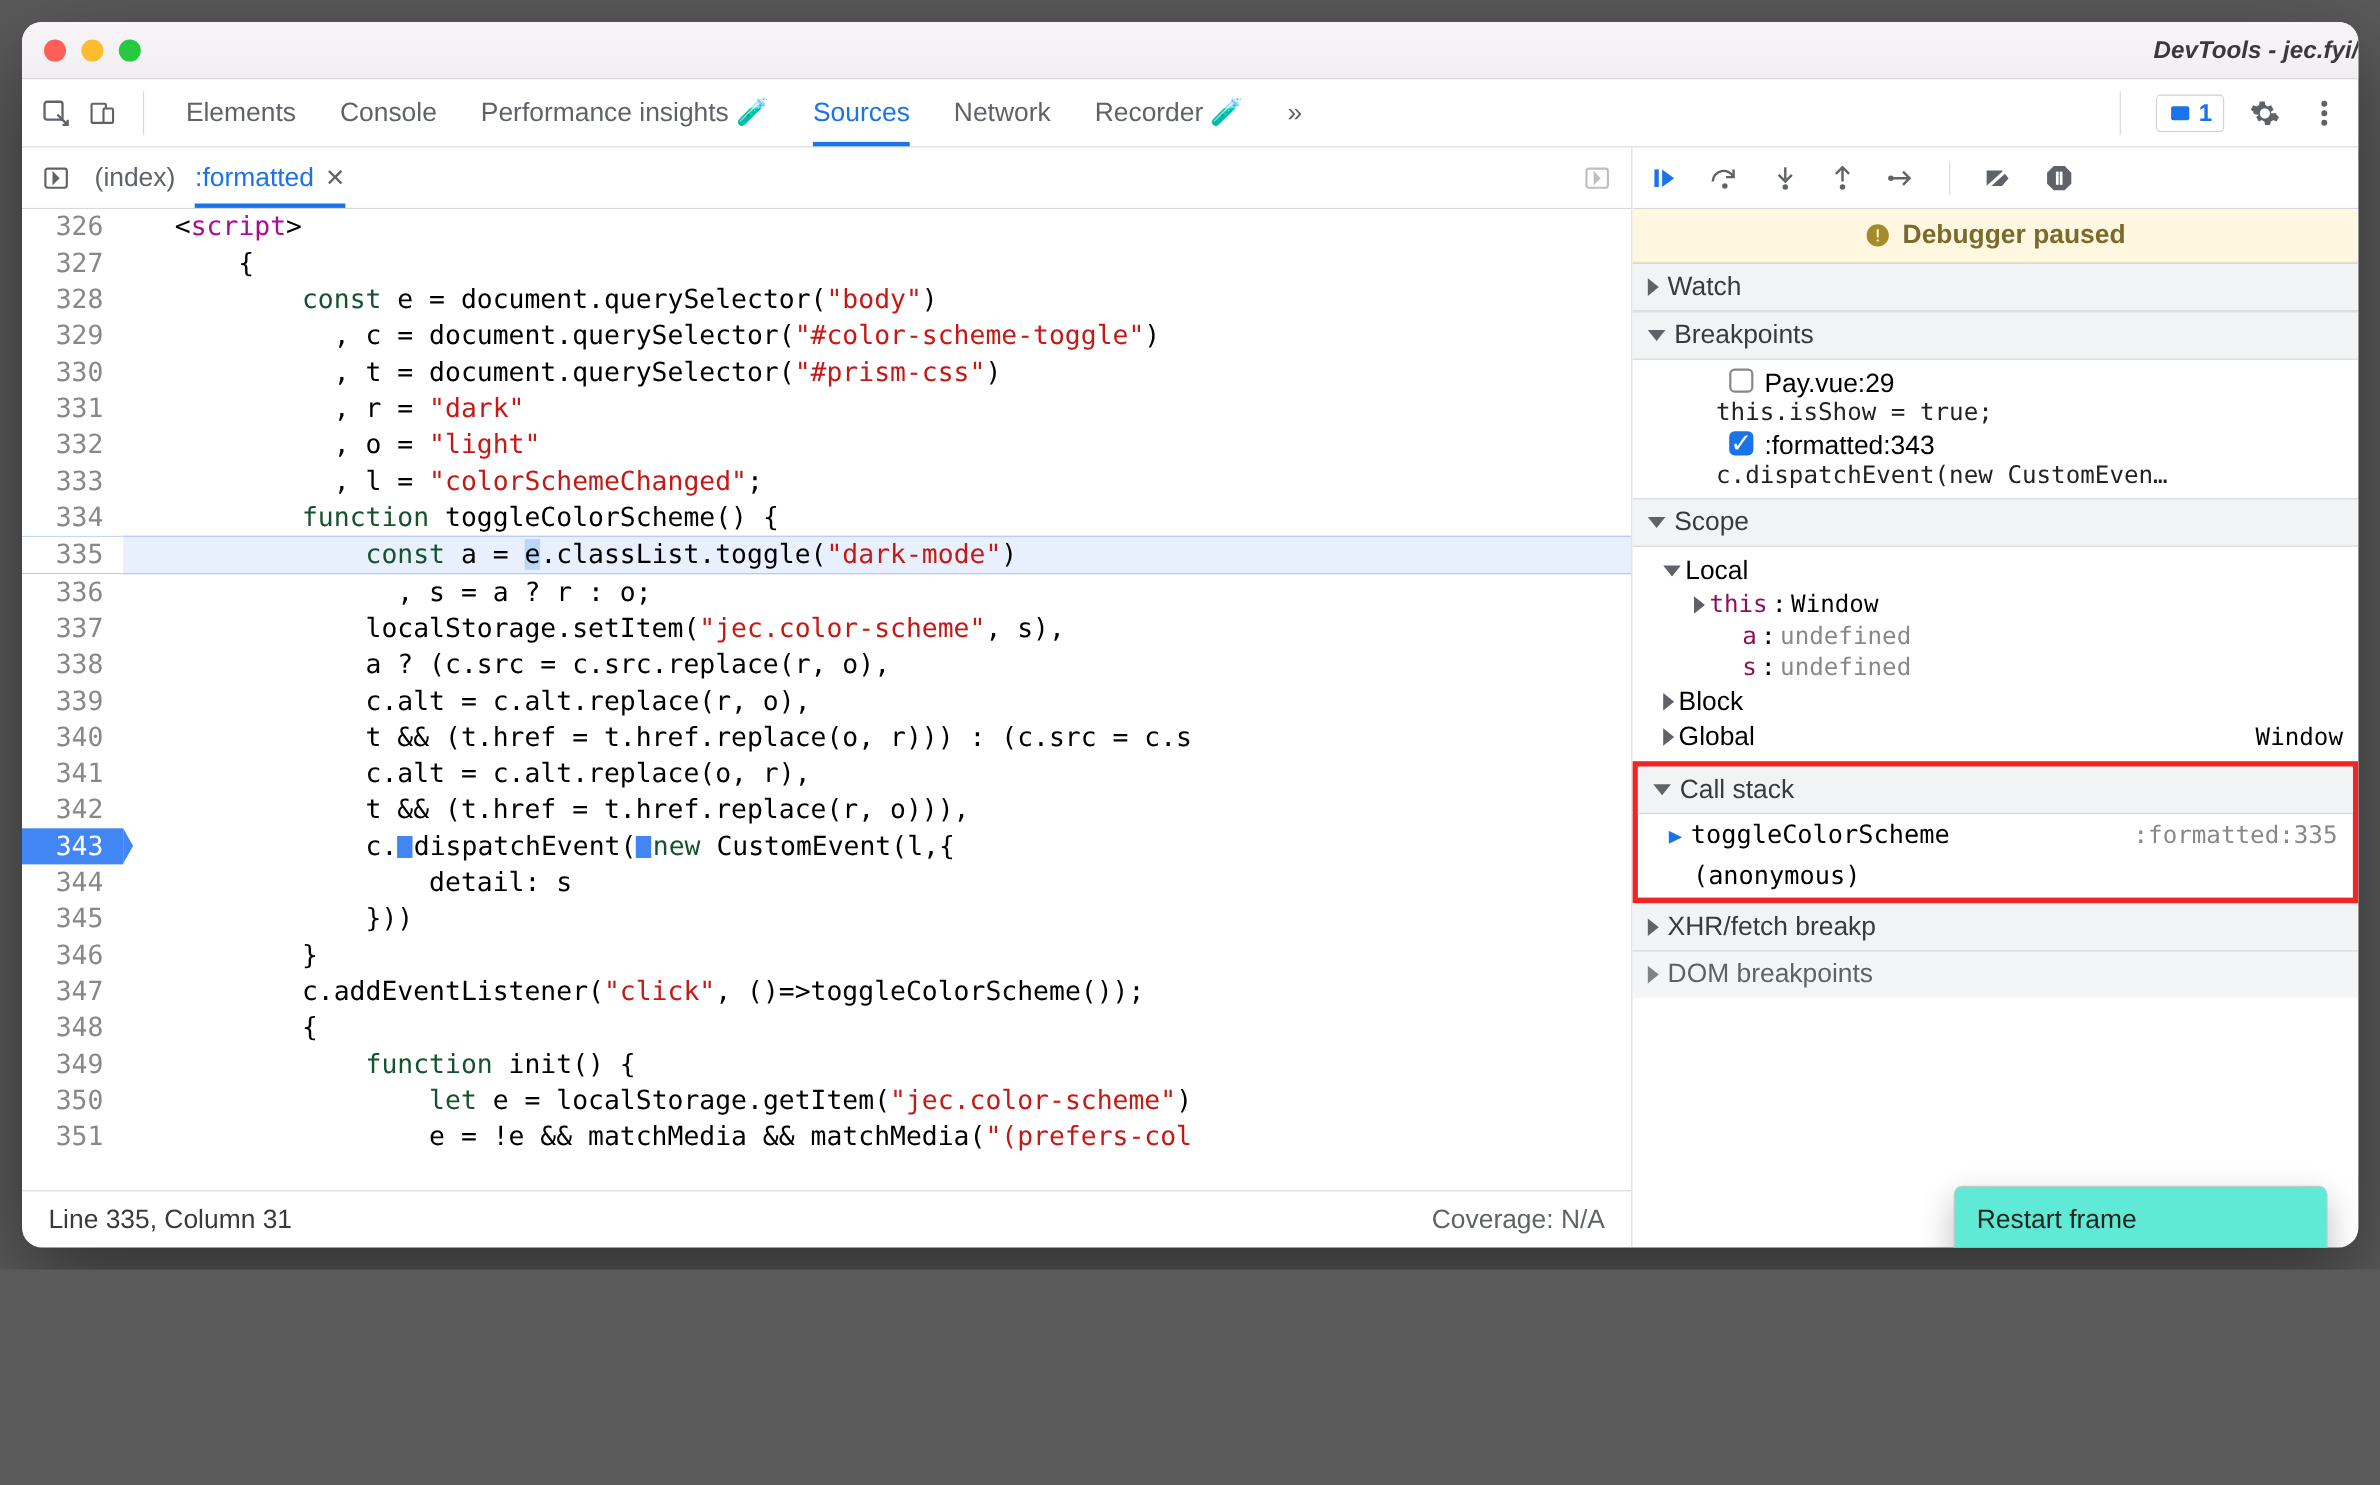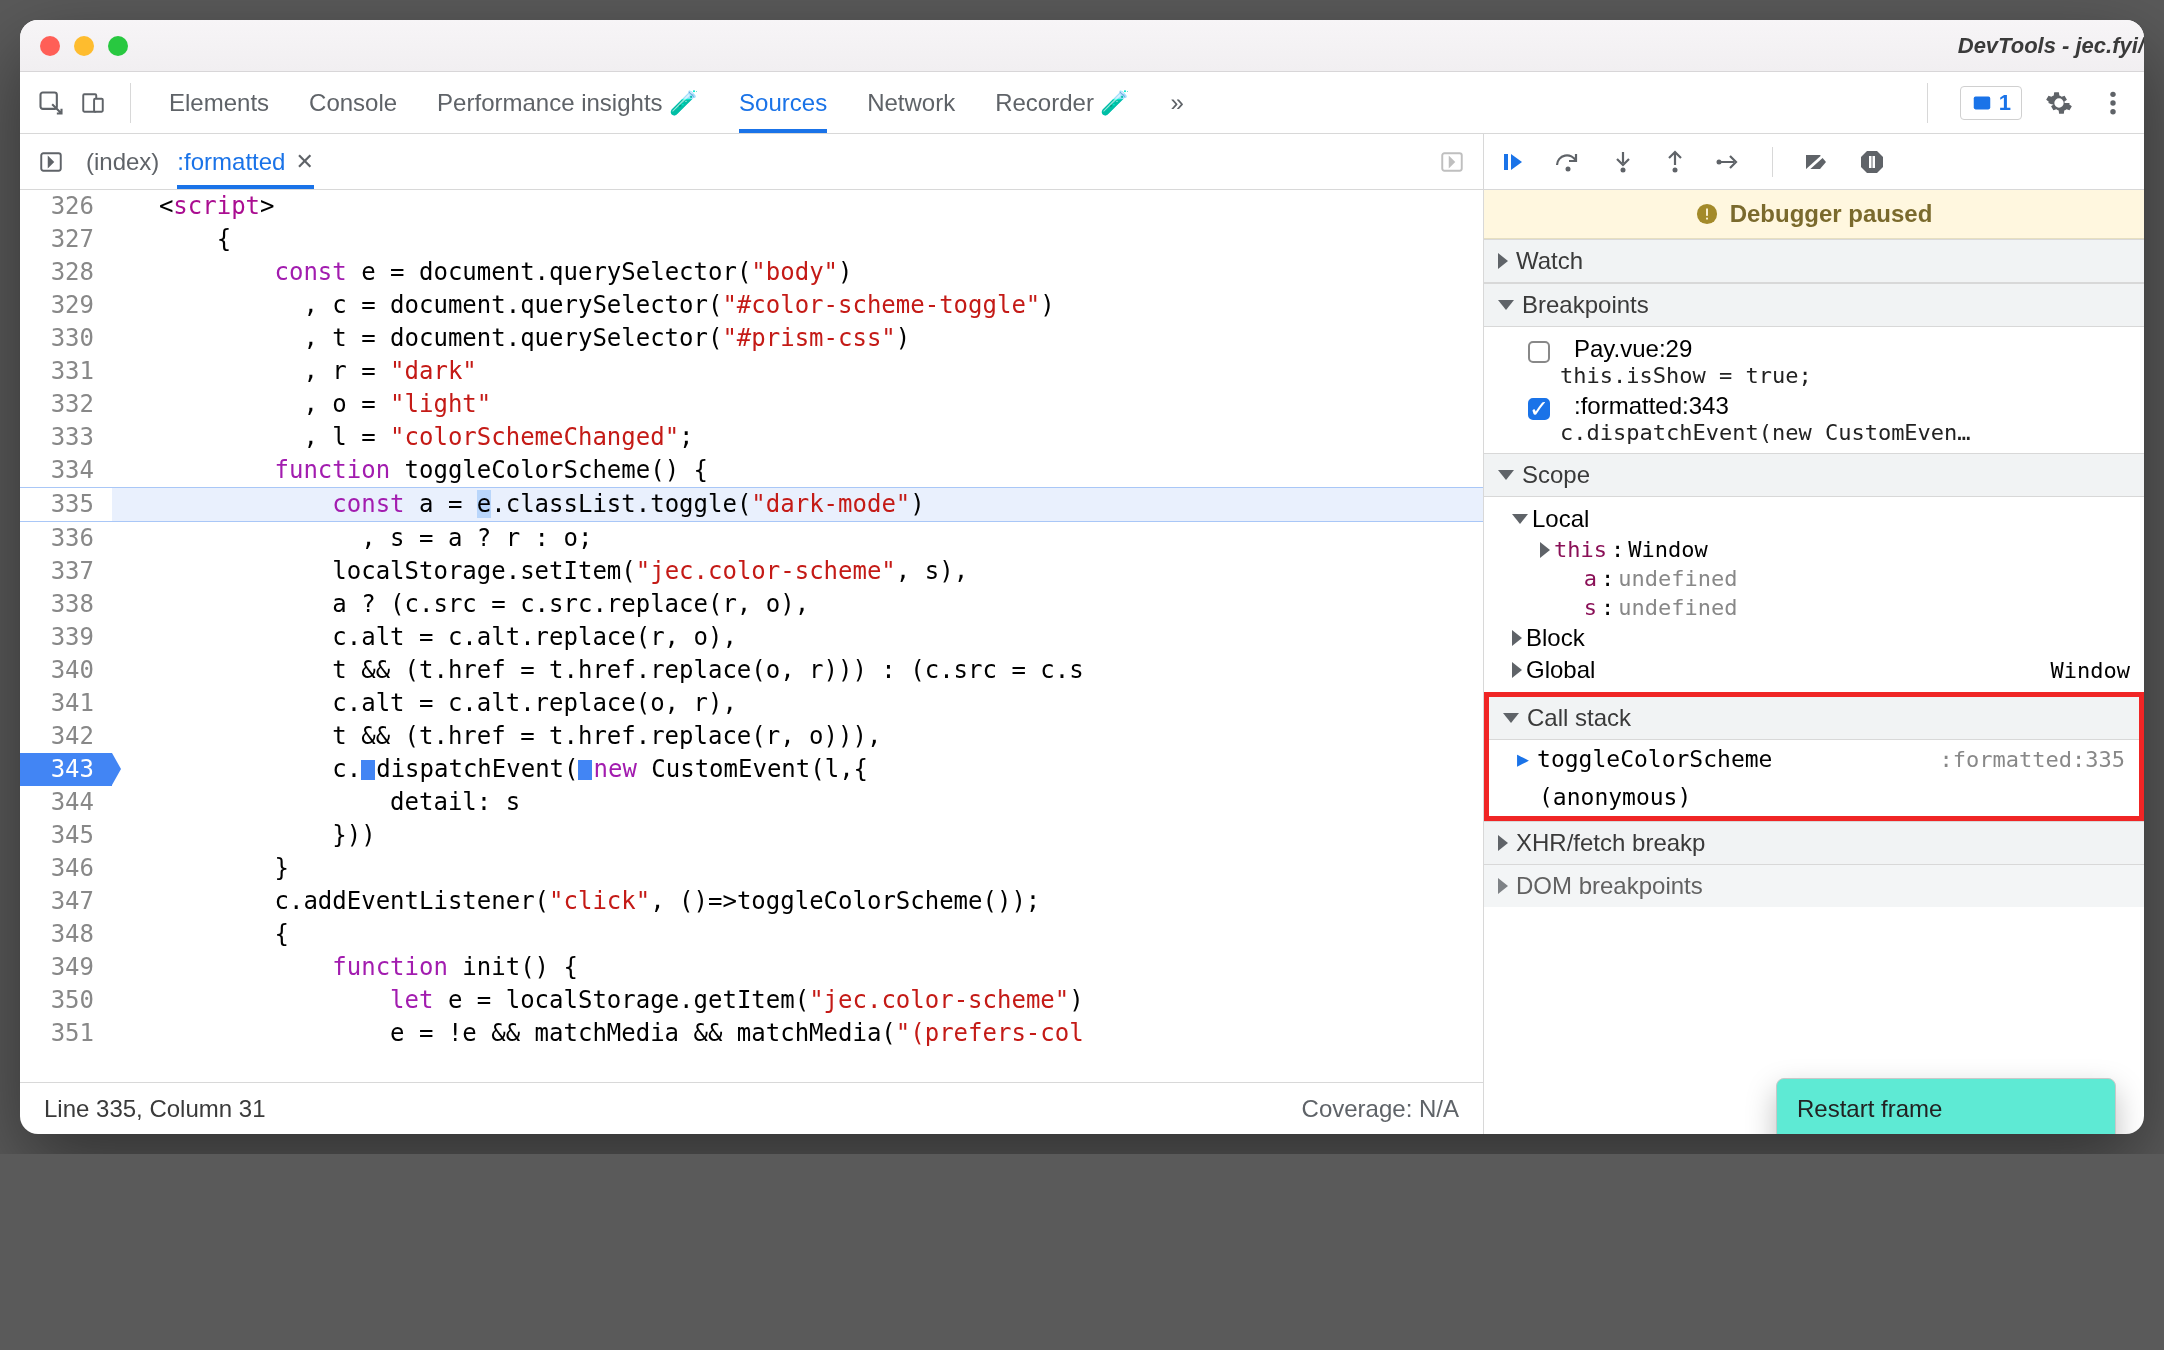--- a/index.html
+++ b/index.html
@@ -62,39 +62,39 @@
 .file-tab.active { color: #1a73e8; border-bottom-color: #1a73e8; }
 .file-tab .close { font-size: 22px; color: #5f6368; }
 
 .code-area { flex: 1; overflow: hidden; font-family: Menlo, Consolas, monospace; font-size: 24px; line-height: 33px; position: relative; }
 .codeline { display: flex; }
 .gutter { width: 92px; text-align: right; padding-right: 18px; color: #888; background: #fff; position: relative; }
 .gutter.bp { background: #4285f4; color: #fff; }
 .gutter.bp::after { content: ''; position: absolute; right: -9px; top: 0; border-top: 16.5px solid transparent; border-bottom: 16.5px solid transparent; border-left: 9px solid #4285f4; }
 .codetxt { padding-left: 18px; white-space: pre; flex: 1; }
 .codeline.hl-line { background: #e9f0fd; border-top: 1px solid #a9c7f7; border-bottom: 1px solid #a9c7f7; }
-.tok-kw { color: #a21caf; }
+.tok-kw { color: #14532d; }
 .tok-str { color: #c41a16; }
 .tok-fn { color: #000; }
 .tok-tag { color: #aa0d91; }
 .bp-marker { display: inline-block; width: 14px; height: 20px; background: #4285f4; vertical-align: -3px; margin-right: 1px; }
 .hl-char { background: #b9d6fb; }
 
 .status-bar { height: 52px; border-top: 1px solid #d8d8d8; display: flex; align-items: center; padding: 12px 24px; font-size: 24px; color: #3a3a3a; }
 .status-right { margin-left: auto; color: #5f6368; }
 
 .right-pane { width: 660px; display: flex; flex-direction: column; font-size: 24px; overflow: hidden; }
 .debug-toolbar { height: 56px; border-bottom: 1px solid #d8d8d8; display: flex; align-items: center; padding: 0 16px; gap: 30px; }
 .debug-toolbar .dicon { color: #5f6368; }
 .debug-toolbar .dicon.active { color: #1a73e8; }
 .paused { background: #fff7df; border-bottom: 1px solid #e6dfc1; padding: 10px 16px; display: flex; align-items: center; gap: 12px; font-weight: 700; color: #7a6a2d; justify-content: center; }
 .section-header { background: #f1f3f4; border-top: 1px solid #d8d8d8; border-bottom: 1px solid #d8d8d8; padding: 7px 14px; display: flex; align-items: center; gap: 8px; color: #3a3a3a; font-size: 24px; }
 .sect-body { padding: 6px 0; }
 .bp-row { padding: 2px 14px 2px 44px; font-family: Menlo, monospace; font-size: 22px; }
-.bp-row .label { display: flex; align-items: flex-end; gap: 24px; font-family: "Helvetica Neue", Arial, sans-serif; font-size: 24px; }
+.bp-row .label { display: flex; align-items: flex-start; gap: 10px; font-family: "Helvetica Neue", Arial, sans-serif; font-size: 24px; margin-left: 44px; }
 .chk { width: 22px; height: 22px; border: 2px solid #888; border-radius: 5px; display: inline-flex; align-items: center; justify-content: center; }
 .chk.on { background: #1a73e8; border-color: #1a73e8; color: #fff; }
 .scope-row { padding: 2px 14px 2px 28px; font-family: Menlo, monospace; font-size: 22px; display: flex; align-items: center; gap: 4px; }
 .scope-row .indent1 { margin-left: 24px; }
 .var-name { color: #8a1057; }
 .var-val { color: #888; }
 .scope-label { font-family: "Helvetica Neue", Arial, sans-serif; font-size: 24px; }
 .callstack-box { border: 5px solid #f02525; }
 .cs-row { padding: 6px 14px 6px 28px; display: flex; align-items: center; font-family: Menlo, monospace; font-size: 23px; }
 .cs-row .loc { margin-left: auto; color: #888; font-size: 22px; }

